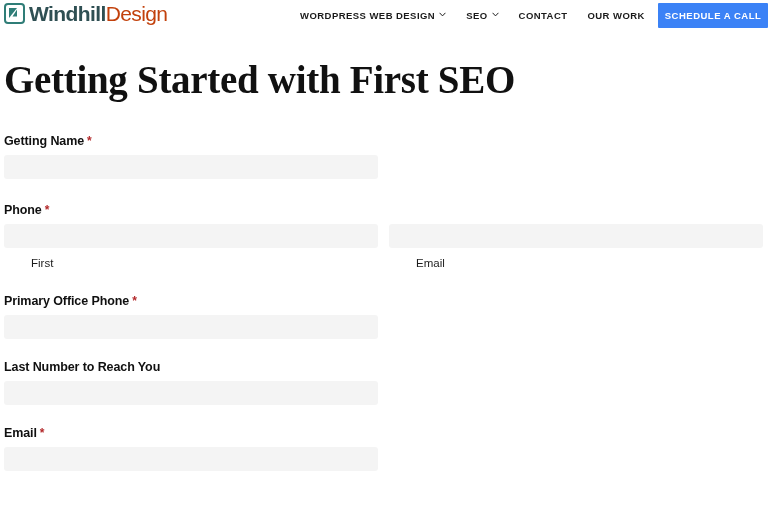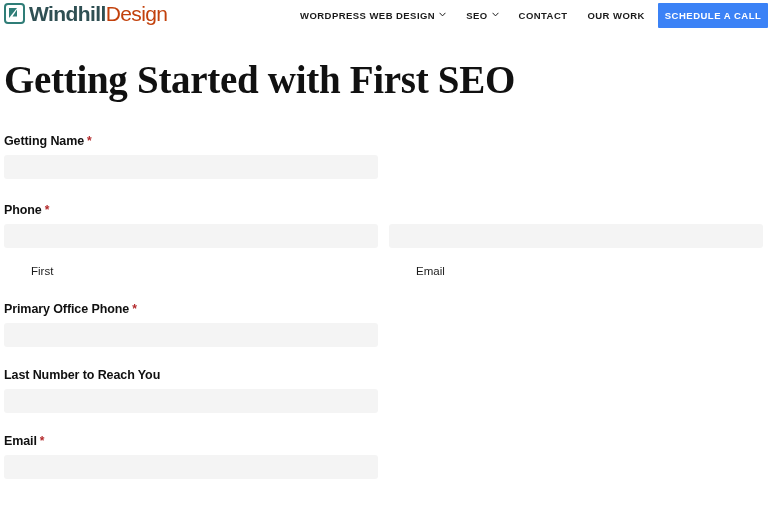--- a/index.html
+++ b/index.html
@@ -167,21 +167,21 @@
 
   .name-row {
     display: flex;
     gap: 11px;
     margin-top: 6px;
   }
   .name-col { width: 374px; }
   .name-col .text-input { width: 374px; margin-top: 0; }
   .sub-label {
     display: block;
-    margin-top: 16px;
+    margin-top: 8px;
     font-family: "Liberation Sans", sans-serif;
     font-size: 11.5px;
     line-height: 14px;
     font-weight: 400;
     color: #1c1c1c;
     padding-left: 27px;
   }
 
   .gap-company { height: 23px; }
   .gap-after-name { height: 23px; }

